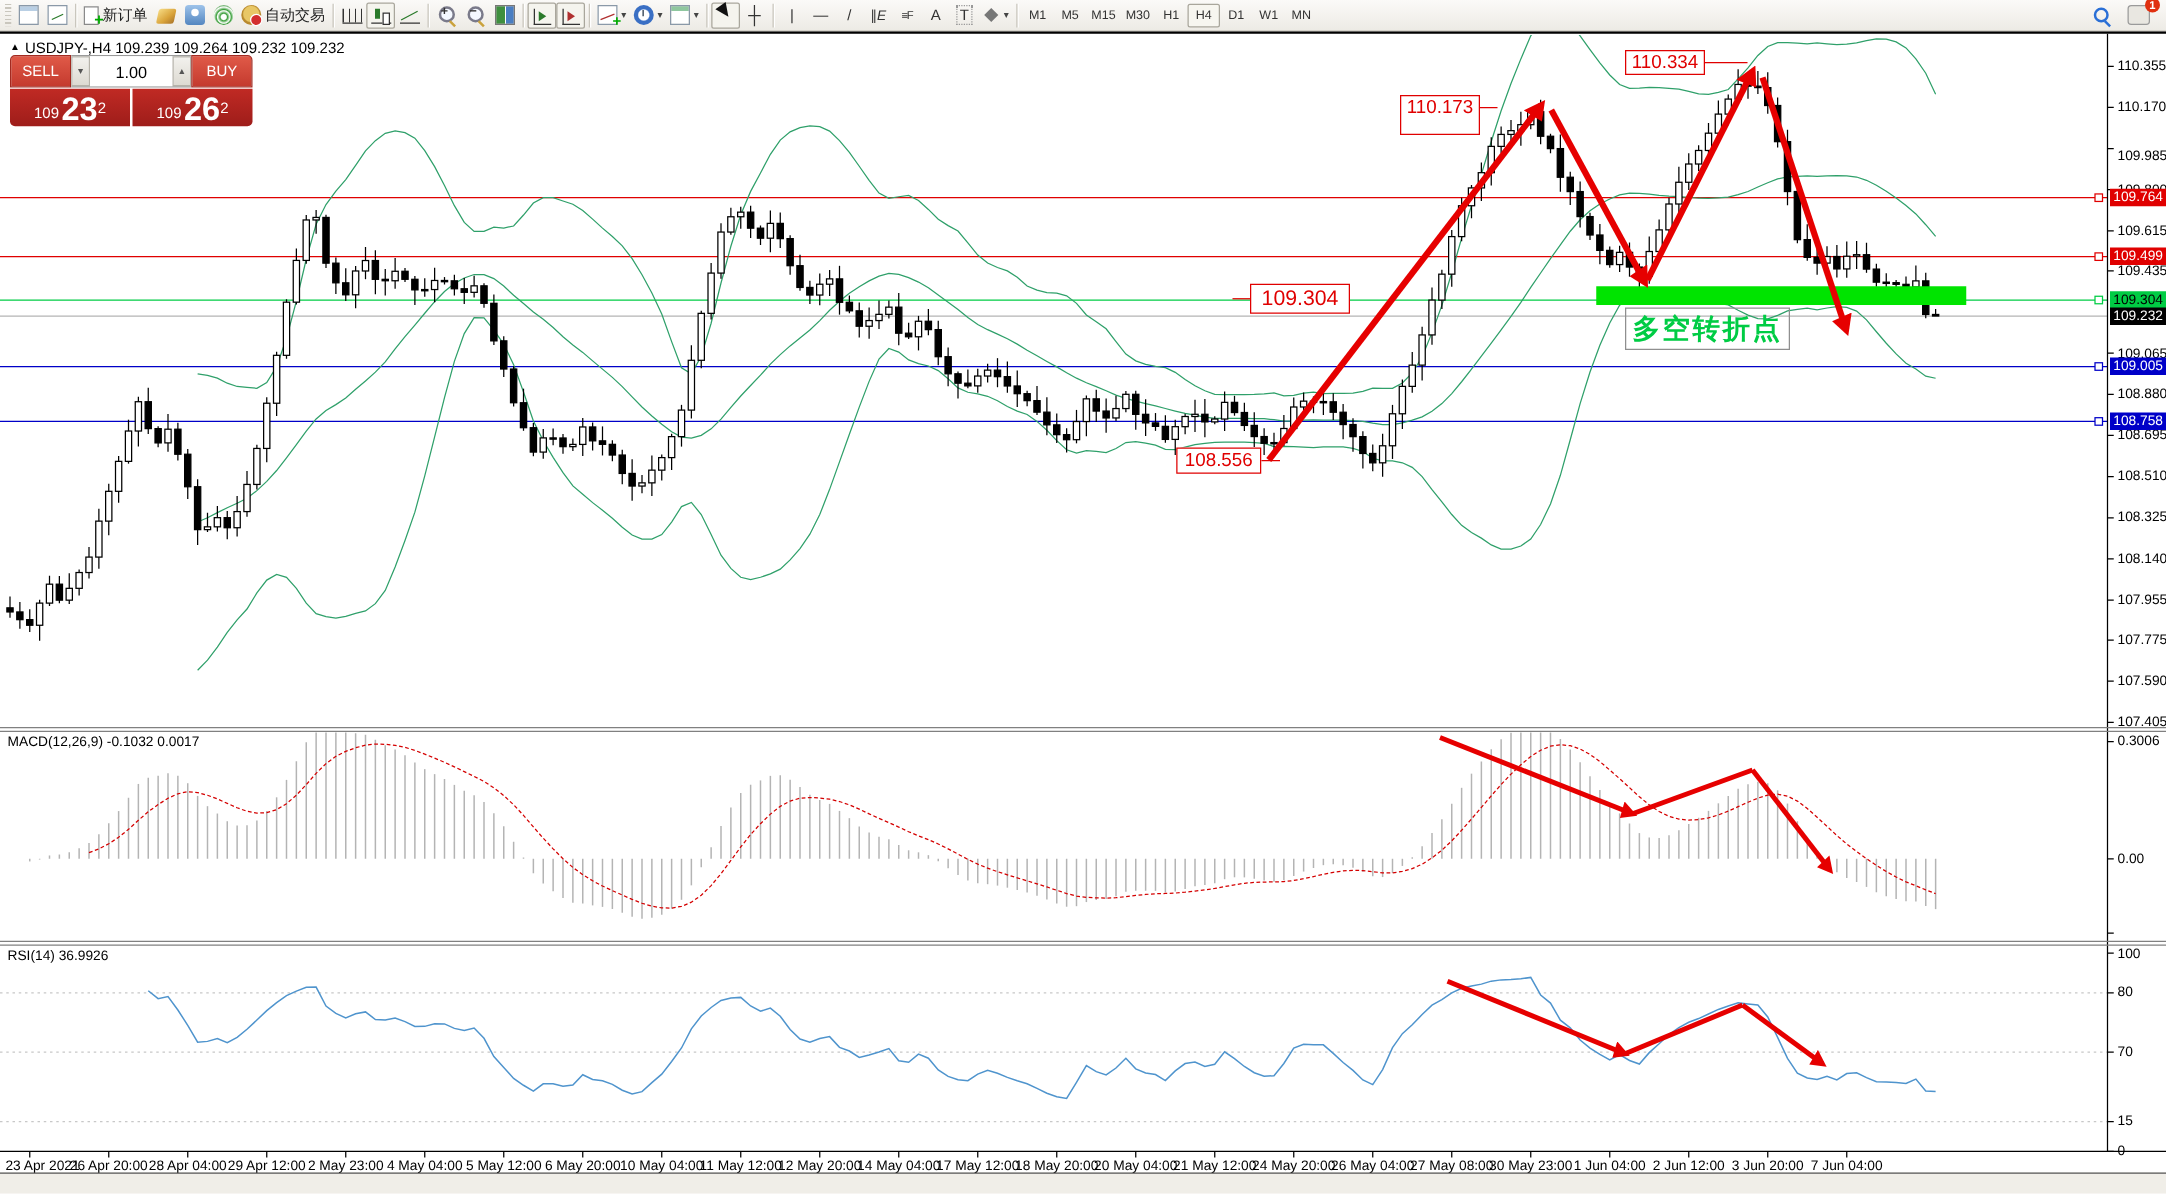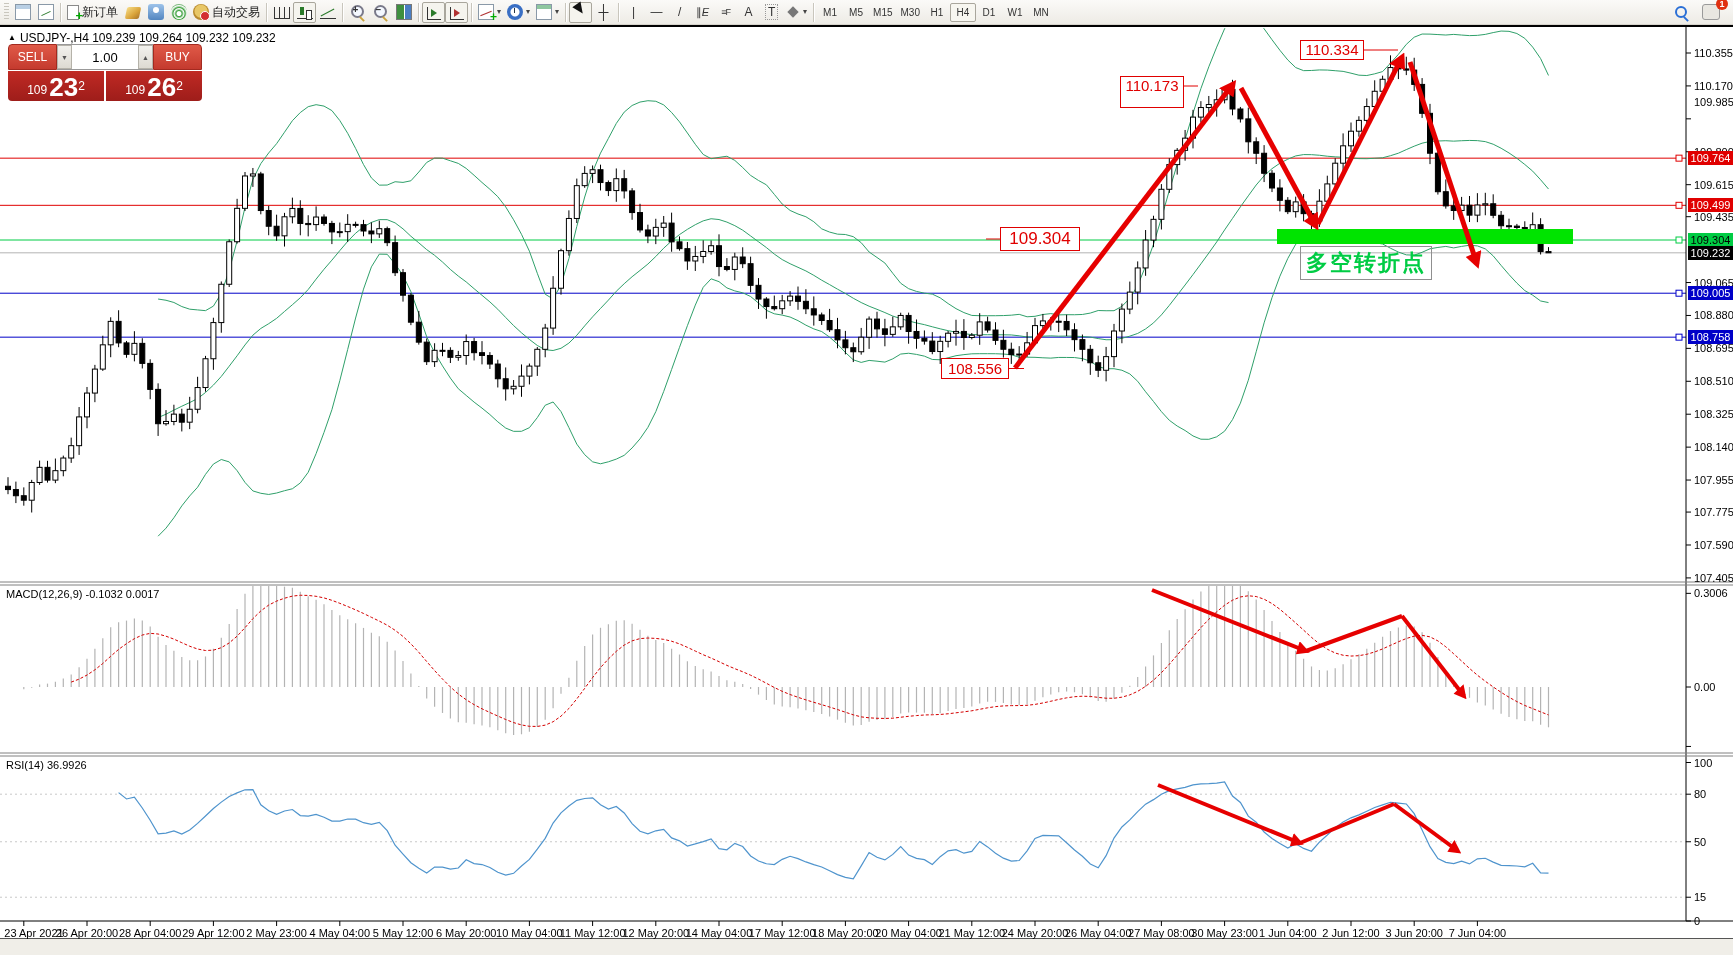--- a/index.html
+++ b/index.html
@@ -1339,40 +1339,40 @@
       <line x1="1161.4" y1="921" x2="1161.4" y2="926" stroke="#000"></line>
       <line x1="1224.6000000000001" y1="921" x2="1224.6000000000001" y2="926" stroke="#000"></line>
       <line x1="1287.8" y1="921" x2="1287.8" y2="926" stroke="#000"></line>
       <line x1="1351" y1="921" x2="1351" y2="926" stroke="#000"></line>
       <line x1="1414.2" y1="921" x2="1414.2" y2="926" stroke="#000"></line>
       <line x1="1477.4" y1="921" x2="1477.4" y2="926" stroke="#000"></line>
     </svg>
   <div id="overlay">
       <div class="axlab" style="left: 1694px; top: 47px;">110.355</div>
       <div class="axlab" style="left: 1694px; top: 79.9181px;">110.170</div>
-      <div class="axlab" style="left: 1694px; top: 96px;">109.985</div>
+      <div class="axlab" style="left: 1694px; top: 119px;">109.985</div>
       <div class="axlab" style="left: 1694px; top: 145.754px;">109.800</div>
       <div class="axlab" style="left: 1694px; top: 178.673px;">109.615</div>
       <div class="axlab" style="left: 1694px; top: 210.701px;">109.435</div>
       <div class="axlab" style="left: 1694px; top: 276.537px;">109.065</div>
       <div class="axlab" style="left: 1694px; top: 309.456px;">108.880</div>
       <div class="axlab" style="left: 1694px; top: 342.374px;">108.695</div>
       <div class="axlab" style="left: 1694px; top: 375.292px;">108.510</div>
       <div class="axlab" style="left: 1694px; top: 408.21px;">108.325</div>
       <div class="axlab" style="left: 1694px; top: 441.128px;">108.140</div>
       <div class="axlab" style="left: 1694px; top: 474.046px;">107.955</div>
       <div class="axlab" style="left: 1694px; top: 506.075px;">107.775</div>
       <div class="axlab" style="left: 1694px; top: 538.993px;">107.590</div>
       <div class="axlab" style="left: 1694px; top: 571.911px;">107.405</div>
       <div class="axlab" style="left: 1694px; top: 587.355px;">0.3006</div>
       <div class="axlab" style="left: 1694px; top: 681px;">0.00</div>
       <div class="axlab" style="left: 1764px; top: 740.439px;">-0.1908</div>
       <div class="axlab" style="left: 1694px; top: 756.5px;">100</div>
       <div class="axlab" style="left: 1694px; top: 788.2px;">80</div>
-      <div class="axlab" style="left: 1694px; top: 835.75px;">50</div>
+      <div class="axlab" style="left: 1694px; top: 835.75px;">70</div>
       <div class="axlab" style="left: 1694px; top: 891.225px;">15</div>
       <div class="axlab" style="left: 1694px; top: 915px;">0</div>
       <div class="tlab" style="top: 927px; left: 34px;">23 Apr 2021</div>
       <div class="tlab" style="top: 927px; left: 87px;">26 Apr 20:00</div>
       <div class="tlab" style="top: 927px; left: 150.2px;">28 Apr 04:00</div>
       <div class="tlab" style="top: 927px; left: 213.4px;">29 Apr 12:00</div>
       <div class="tlab" style="top: 927px; left: 276.6px;">2 May 23:00</div>
       <div class="tlab" style="top: 927px; left: 339.8px;">4 May 04:00</div>
       <div class="tlab" style="top: 927px; left: 403px;">5 May 12:00</div>
       <div class="tlab" style="top: 927px; left: 466.2px;">6 May 20:00</div>

